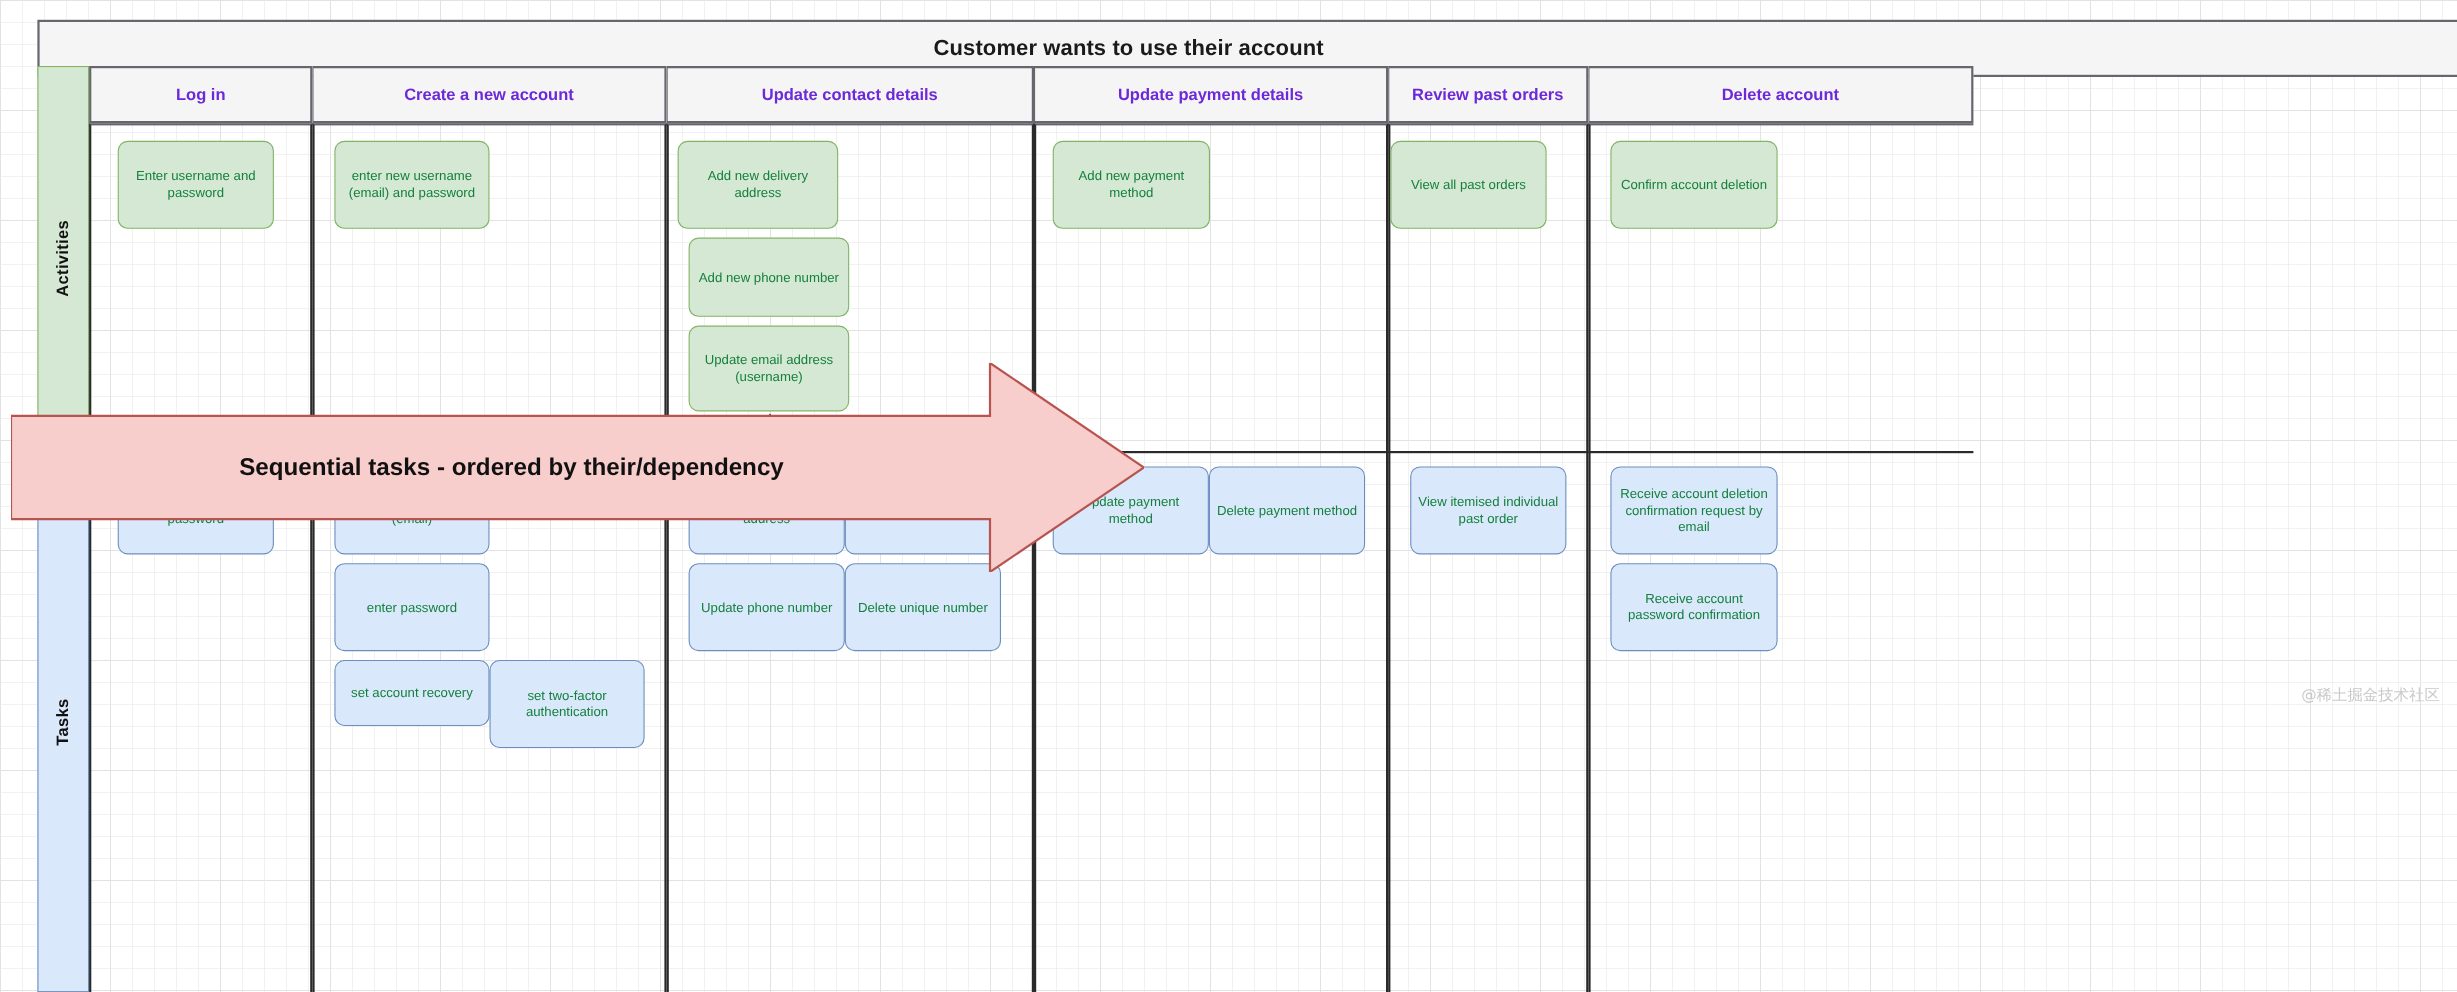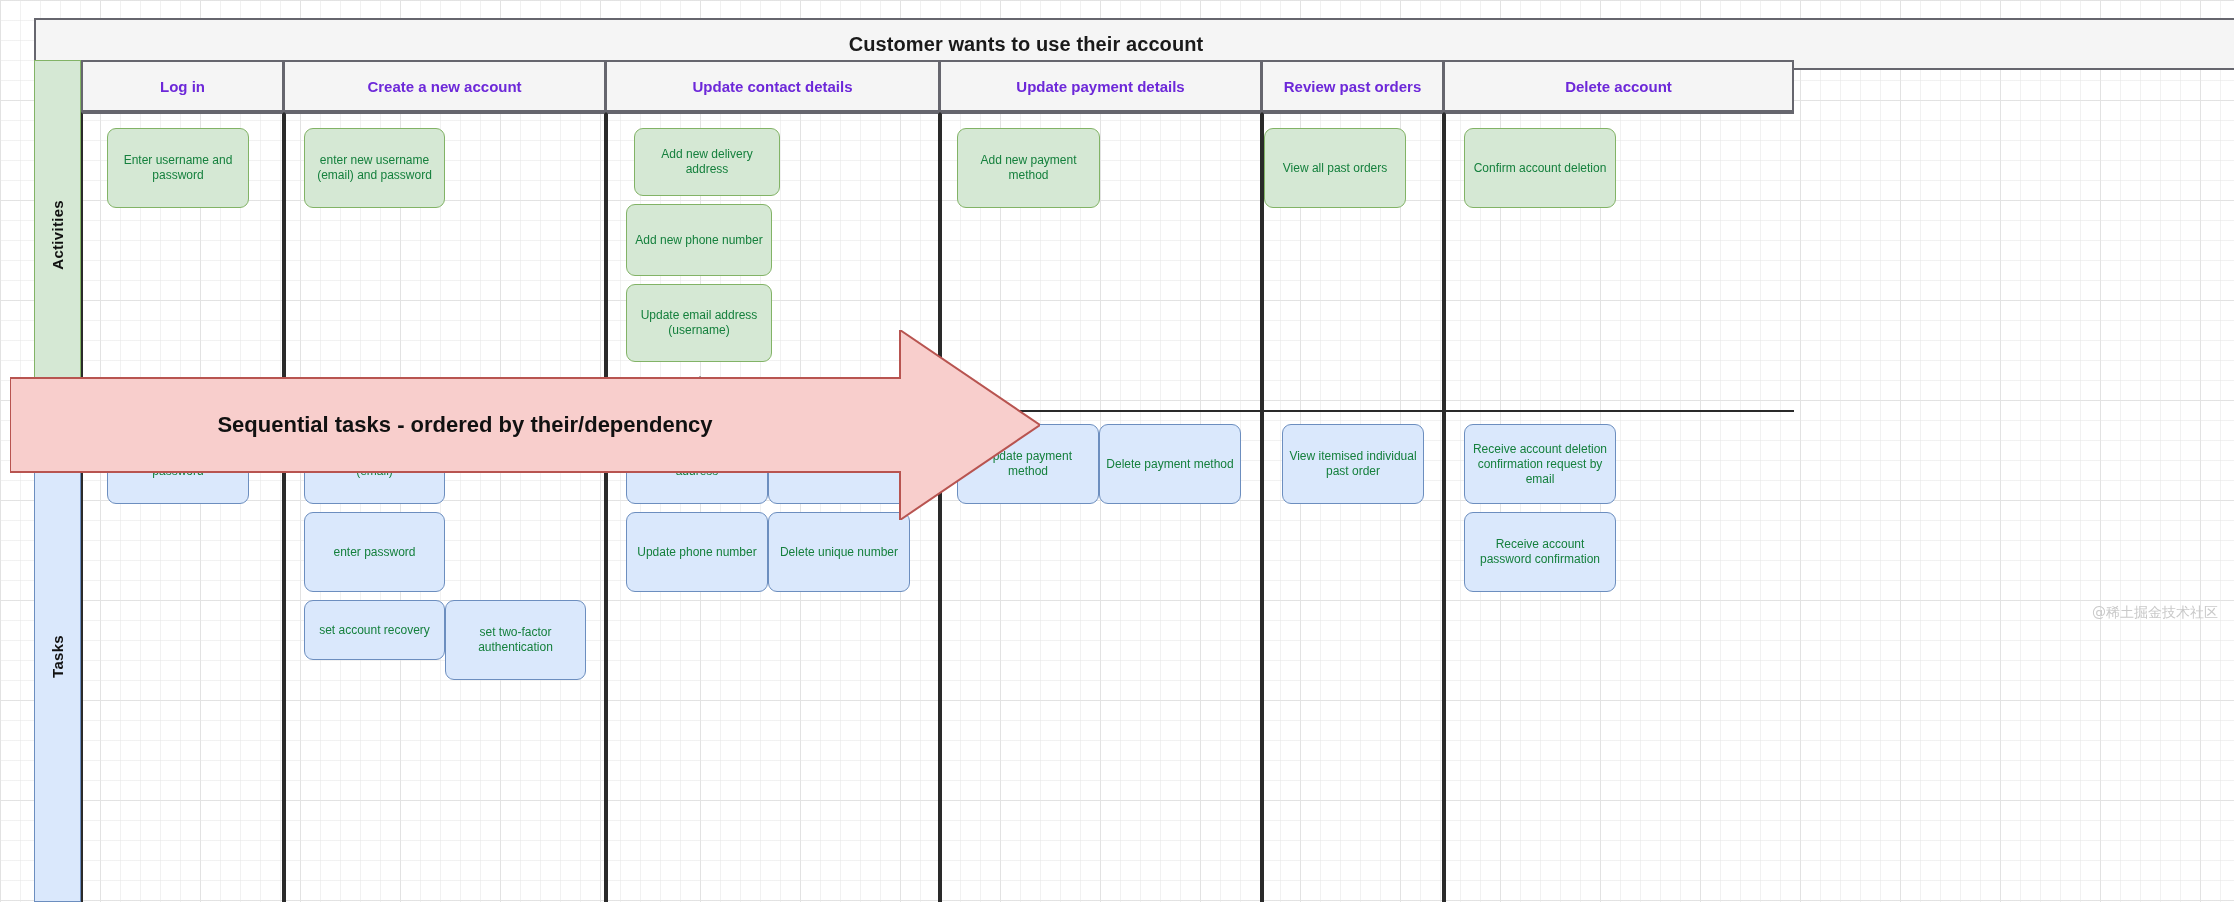--- a/index.html
+++ b/index.html
@@ -175,21 +175,21 @@
     justify-content: center;
     font-size: 22px;
     font-weight: bold;
     color: #111111;
     padding-right: 120px;
   }
 
   
   #watermark {
     position: absolute;
-    right: 16px; bottom: 280px;
+    right: 16px; bottom: 261px;
     font-size: 14px;
     color: #c9c9c9;
     font-family: "DejaVu Sans", sans-serif;
     user-select: none;
   }
 </style>
 </head>
 <body>
 
 <div id="canvas">
@@ -224,21 +224,21 @@
 
     <div class="col-body" style="width:322px">
       <div class="card-row">
         <div class="card green" style="width:141px;height:80px;margin-left:18px">enter new username
 (email) and password</div>
       </div>
     </div>
 
     <div class="col-body" style="width:334px">
       <div class="card-row">
-        <div class="card green" style="width:146px;height:68px;margin-left:26px">Add new delivery address</div>
+        <div class="card green" style="width:146px;height:80px;margin-left:8px">Add new delivery address</div>
       </div>
       <div class="card-row">
         <div class="card green" style="width:146px;height:72px;margin-left:18px">Add new phone number</div>
       </div>
       <div class="card-row">
         <div class="card green" style="width:146px;height:78px;margin-left:18px">Update email address (username)</div>
       </div>
       <div class="connector" style="left:85px;top:262px"></div>
     </div>
 

